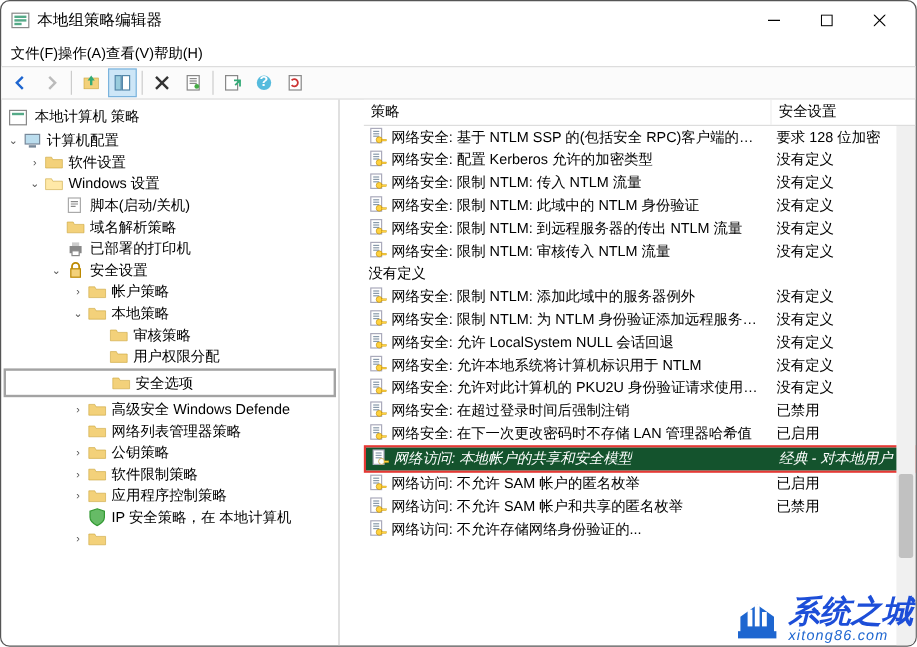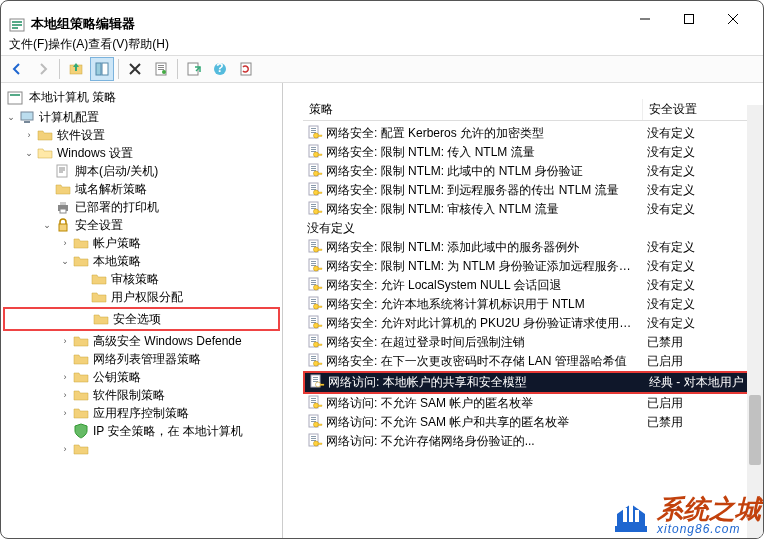--- a/index.html
+++ b/index.html
@@ -1,18 +1,18 @@
 <!DOCTYPE html>
 <html><head>
 <meta charset="utf-8">
 <style>
 * { margin: 0; padding: 0; box-sizing: border-box; font-family: "Microsoft YaHei", "Segoe UI", sans-serif; font-size: 12px; }
 body { background: #fff; width: 764px; height: 539px; overflow: hidden; border: 1px solid #555; border-radius: 8px; position: relative; }
 
-.titlebar { height: 32px; display: flex; align-items: flex-end; padding: 0 8px; font-weight: bold; }
+.titlebar { height: 32px; display: flex; align-items: center; padding: 0 8px; }
 .titlebar .app-icon { width: 16px; height: 16px; margin-right: 6px; }
 .titlebar .title { flex: 1; font-size: 13px; }
 .win-controls { display: flex; }
 .win-btn { width: 44px; height: 28px; display: flex; align-items: center; justify-content: center; }
 .win-btn svg { width: 10px; height: 10px; }
 
 .menubar { height: 22px; display: flex; align-items: center; padding: 0 8px; }
 .menu-item { font-size: 12px; }
 
 .toolbar { height: 28px; border-top: 1px solid #ddd; border-bottom: 1px solid #ddd; display: flex; align-items: center; padding: 0 4px; gap: 2px; background: #fbfbfb; }
@@ -24,42 +24,42 @@
 .tree-panel { width: 282px; border-right: 1px solid #ccc; overflow: auto; padding: 4px 2px; }
 .list-panel { flex: 1; overflow: auto; position: relative; }
 
 .tree-root-header { display: flex; align-items: center; gap: 4px; padding: 2px 4px; }
 .tree-node { display: flex; align-items: center; height: 18px; padding: 0 2px; white-space: nowrap; gap: 2px; }
 .tree-children { }
 .indent { display: inline-block; width: 16px; height: 18px; }
 .twisty { width: 12px; height: 18px; display: inline-flex; align-items: center; justify-content: center; color: #555; font-size: 9px; }
 .tree-icon { width: 16px; height: 16px; display: inline-flex; align-items: center; justify-content: center; }
 .tree-label { padding: 0 2px; }
-.highlight-box { border: 2px solid #ef4444; padding: 1px 0; margin: 1px 0; }
-
-.list-header { display: flex; height: 22px; border-bottom: 1px solid #ddd; background: #fff; position: sticky; top: 16px; }
+.highlight-box { border: 2px solid #a3a3a3; padding: 1px 0; margin: 1px 0; }
+
+.list-header { display: flex; height: 22px; border-bottom: 1px solid #ddd; background: #fff; position: sticky; top: 0; }
 .col-policy { width: 340px; padding: 2px 6px; border-right: 1px solid #eee; }
 .col-setting { flex: 1; padding: 2px 6px; }
 .list-body { }
 .row { display: flex; height: 19px; align-items: center; }
 .row .c1 { width: 340px; padding: 0 4px; display: flex; align-items: center; gap: 3px; overflow: hidden; white-space: nowrap; }
 .row .c1 .txt { overflow: hidden; text-overflow: ellipsis; }
 .row .c2 { flex: 1; padding: 0 4px; white-space: nowrap; overflow: hidden; }
-.row.selected { background: #0f172a; color: #fff; }
+.row.selected { background: #14532d; color: #fff; font-style: italic; }
 .row.selected .policy-icon path { fill: #fff; }
 .row-highlight-wrap { border: 2px solid #e53935; }
 
 .policy-icon { width: 16px; height: 16px; flex: none; }
 
 
 .fld { fill: #f3d17a; stroke: #c9a43a; stroke-width: 0.5; }
 .fld-open { fill: #ffe9a8; stroke: #c9a43a; stroke-width: 0.5; }
 
 .watermark { position: absolute; right: 2px; bottom: 2px; display: flex; align-items: center; gap: 6px; pointer-events: none; }
-.watermark .wm-text { color: #c2410c; font-weight: 700; font-size: 26px; line-height: 1; font-style: italic; }
+.watermark .wm-text { color: #1d4ed8; font-weight: 700; font-size: 26px; line-height: 1; font-style: italic; }
 .watermark .wm-sub { color: #1e66d0; font-size: 12px; letter-spacing: 1px; display:block; font-style: italic;}
 .watermark svg { width: 40px; height: 40px; }
 
 .scrollbar-v { position: absolute; right: 0; top: 22px; bottom: 0; width: 16px; background: #f0f0f0; }
 .scroll-thumb { position: absolute; left: 2px; right: 2px; background: #c1c1c1; border-radius: 2px; }
 </style>
 </head>
 <body>
 
 <div class="titlebar">

